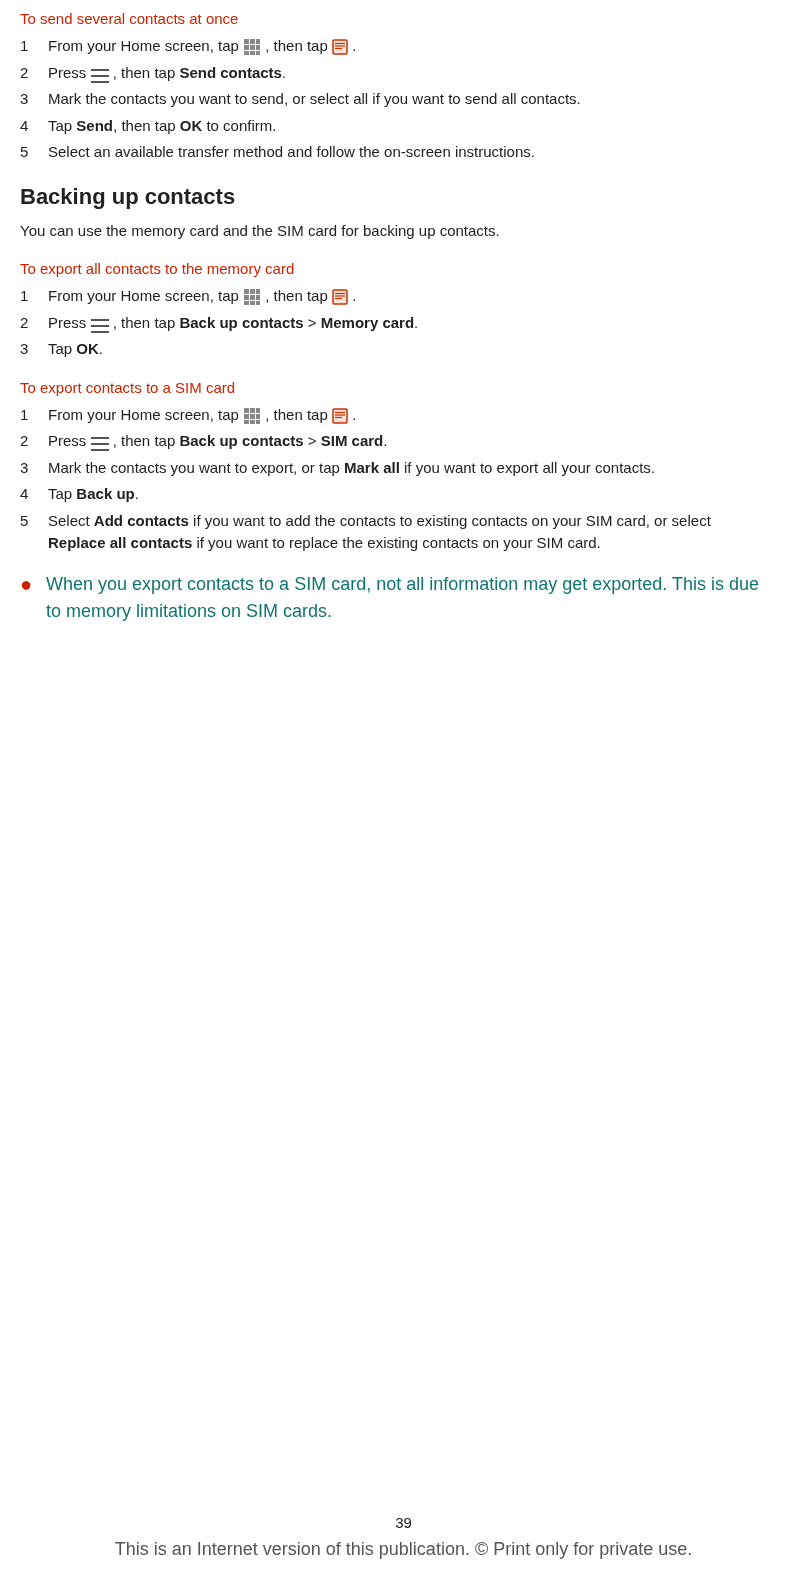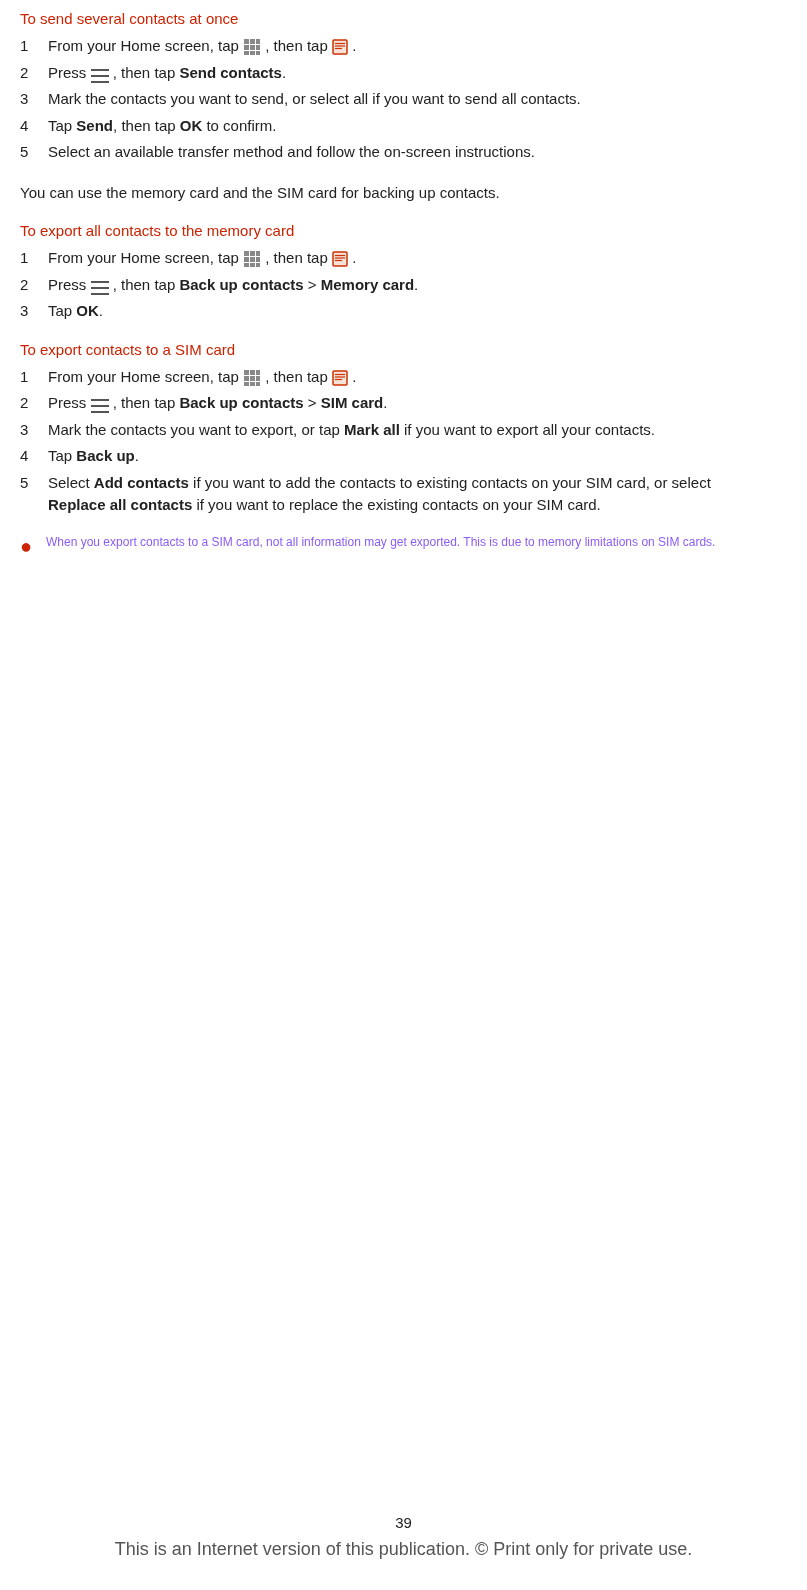--- a/index.html
+++ b/index.html
@@ -120,22 +120,22 @@
 
     .note-icon {
       color: #cc2200;
       font-size: 20px;
       font-weight: bold;
       min-width: 16px;
       margin-top: 2px;
     }
 
     .note-text {
-      font-size: 12px;
-      color: #8b5cf6;
+      font-size: 18px;
+      color: #0f766e;
       line-height: 1.5;
     }
 
     .page-footer {
       position: absolute;
       bottom: 30px;
       left: 0;
       right: 0;
       text-align: center;
       margin-top: 34px;
@@ -218,20 +218,21 @@
         <span class="list-text">Tap <span class="bold">Send</span>, then tap <span class="bold">OK</span> to confirm.</span>
       </li>
       <li>
         <span class="list-number">5</span>
         <span class="list-text">Select an available transfer method and follow the on-screen instructions.</span>
       </li>
     </ol>
   </div>
 
   <div class="subsection subsection-gap">
+    <h2 class="section-heading">Backing up contacts</h2>
     <p class="intro-text">You can use the memory card and the SIM card for backing up contacts.</p>
 
     <div class="subsection-gap">
       <p class="section-title-red">To export all contacts to the memory card</p>
       <ol class="numbered-list">
         <li>
           <span class="list-number">1</span>
           <span class="list-text">
             From your Home screen, tap
             <span class="grid-icon">

